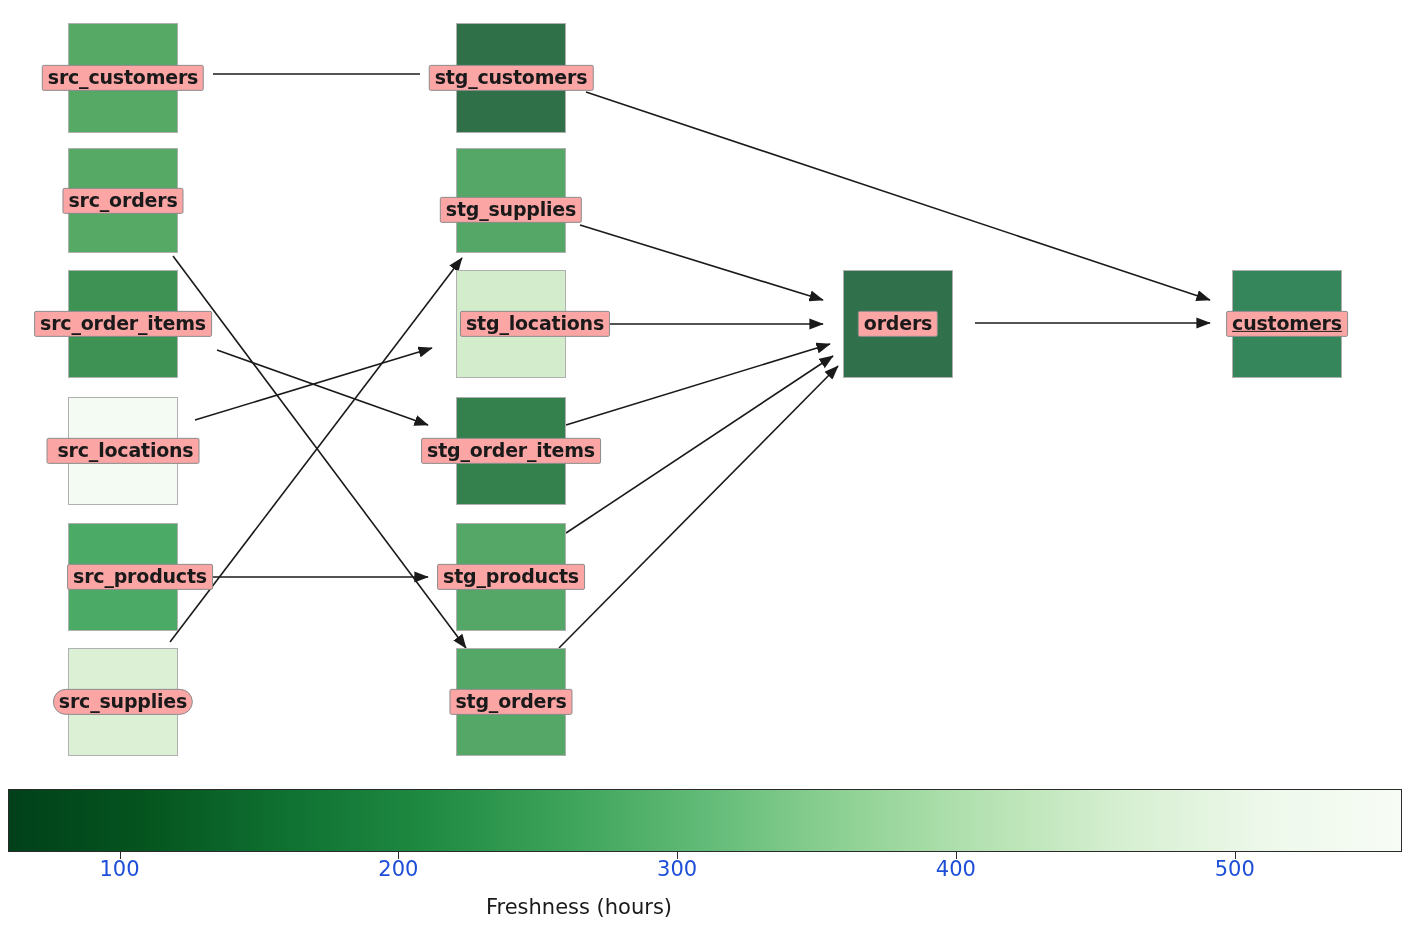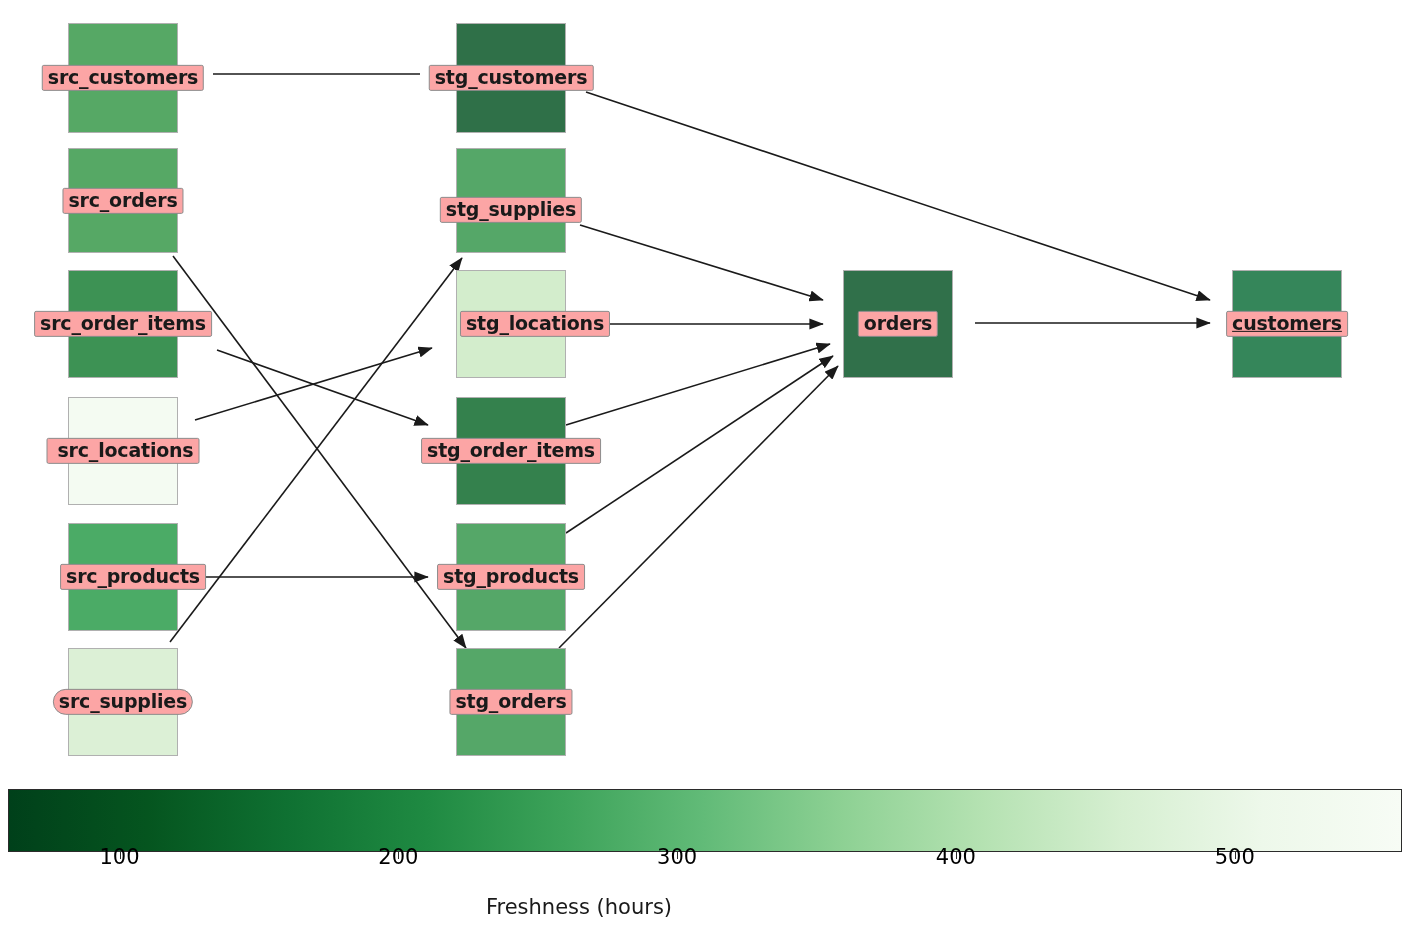--- a/index.html
+++ b/index.html
@@ -81,24 +81,24 @@
   .cb-tick {
     position: absolute;
     top: 77px;
     width: 1px;
     height: 7px;
     background: #2b2b2b;
   }
 
   .cb-tick-label {
     position: absolute;
-    top: 70px;
+    top: 82px;
     transform: translateX(-50%);
     font-size: 21px;
-    color: #000000;
+    color: #1d4ed8;
     white-space: nowrap;
   }
 
   #colorbar-title {
     position: absolute;
     top: 120px;
     left: 0;
     width: 1158px;
     text-align: center;
     font-size: 21px;
@@ -149,21 +149,21 @@
         <div class="node" style="left: 456px; top: 523px; width: 110px; height: 108px; background: rgb(85, 167, 104);"></div>
         <div class="node" style="left: 456px; top: 648px; width: 110px; height: 108px; background: rgb(85, 167, 104);"></div>
         <div class="node" style="left: 843px; top: 270px; width: 110px; height: 108px; background: rgb(48, 112, 74);"></div>
         <div class="node" style="left: 1232px; top: 270px; width: 110px; height: 108px; background: rgb(53, 134, 90);"></div>
       </div>
     <div id="node-label-layer">
         <div class="node-label" style="left: 123px; top: 78px;">src_customers</div>
         <div class="node-label" style="left: 123px; top: 200.5px;">src_orders</div>
         <div class="node-label" style="left: 123px; top: 324px;">src_order_items</div>
         <div class="node-label" style="left: 123px; top: 451px; padding-left: 10px;">src_locations</div>
-        <div class="node-label" style="left: 133px; top: 577px; text-align: right;">src_products</div>
+        <div class="node-label" style="left: 140px; top: 577px; text-align: right;">src_products</div>
         <div class="node-label" style="left: 123px; top: 702px; border-radius: 13px;">src_supplies</div>
         <div class="node-label" style="left: 511px; top: 78px;">stg_customers</div>
         <div class="node-label" style="left: 511px; top: 200.5px; margin-top: 9px;">stg_supplies</div>
         <div class="node-label" style="left: 535px; top: 324px;">stg_locations</div>
         <div class="node-label" style="left: 511px; top: 451px;">stg_order_items</div>
         <div class="node-label" style="left: 511px; top: 577px;">stg_products</div>
         <div class="node-label" style="left: 511px; top: 702px;">stg_orders</div>
         <div class="node-label" style="left: 898px; top: 324px;">orders</div>
         <div class="node-label" style="left: 1287px; top: 324px; text-decoration: underline;">customers</div>
       </div>

